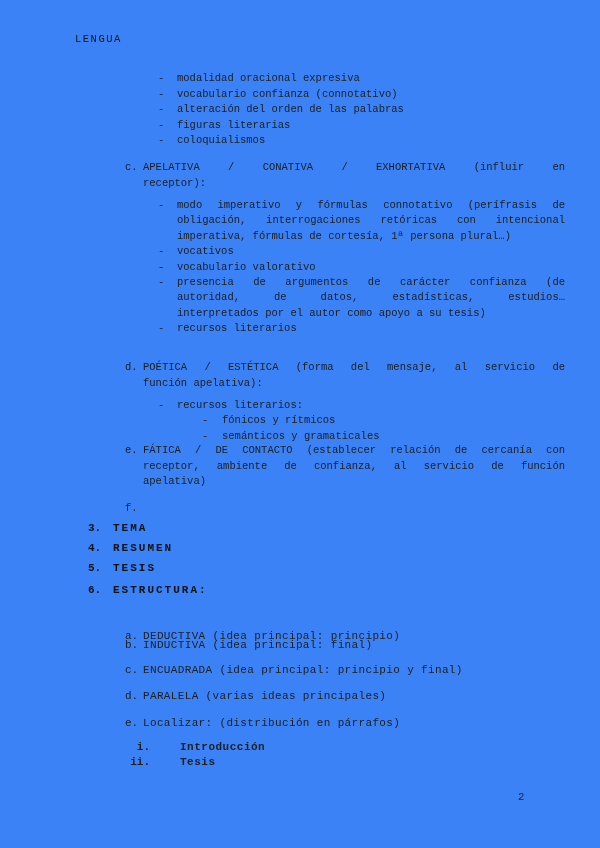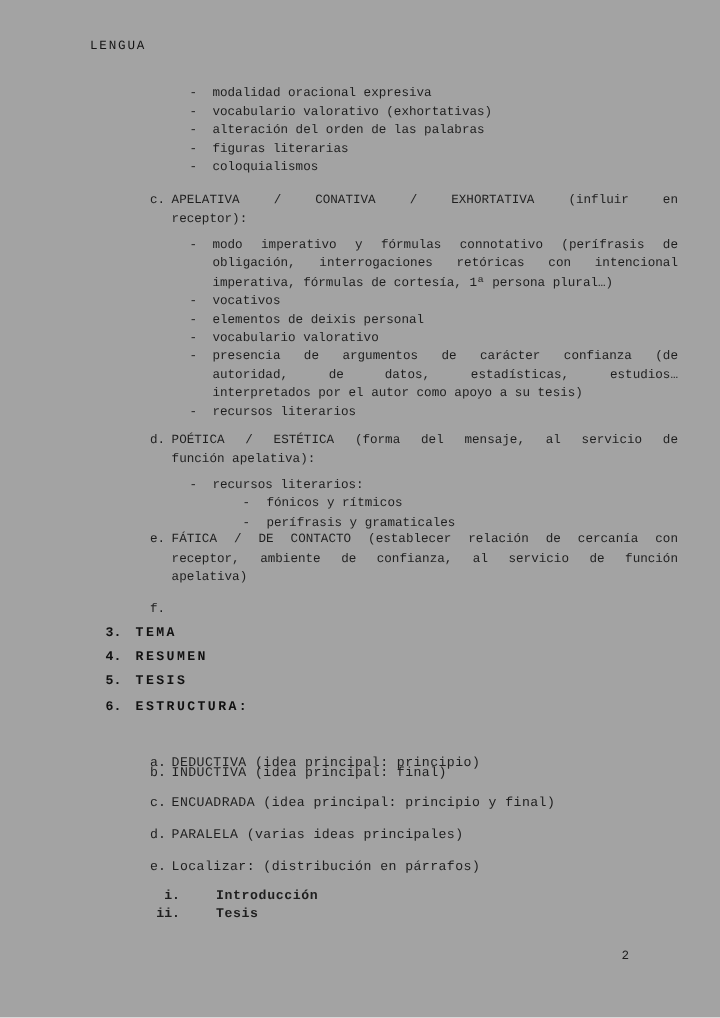--- a/index.html
+++ b/index.html
@@ -1,21 +1,21 @@
 <!DOCTYPE html>
 <html><head>
 <meta charset="utf-8">
 <style>
   * { box-sizing: border-box; }
   html,body { margin:0; padding:0; background:#ffffff; }
   .page {
     position: relative;
     width: 600px;
     height: 848px;
-    background: #a3a3a3;
+    background: #3b82f6;
     font-family: "Liberation Mono", "DejaVu Sans Mono", monospace;
     color: #1e1e1e;
     overflow: hidden;
   }
   .abs { position: absolute; }
   .line {
     position: relative;
     font-size: 10.5px;
     line-height: 15.6px;
     white-space: nowrap;
@@ -72,55 +72,55 @@
 </style>
 </head>
 <body>
 
 <div class="page">
 
   <div class="abs hdr">LENGUA</div>
 
   <div class="abs b-intro">
     <div class="line"><span class="dash">-</span><span>modalidad oracional expresiva</span></div>
-    <div class="line"><span class="dash">-</span><span>vocabulario valorativo (exhortativas)</span></div>
+    <div class="line"><span class="dash">-</span><span>vocabulario confianza (connotativo)</span></div>
     <div class="line"><span class="dash">-</span><span>alteración del orden de las palabras</span></div>
     <div class="line"><span class="dash">-</span><span>figuras literarias</span></div>
     <div class="line"><span class="dash">-</span><span>coloquialismos</span></div>
   </div>
 
   <div class="abs b-c">
     <div class="line just"><span class="mk">c.</span><span>APELATIVA / CONATIVA / EXHORTATIVA (influir en</span></div>
     <div class="line">receptor):</div>
   </div>
 
   <div class="abs b-cb">
     <div class="line just"><span class="dash">-</span><span>modo imperativo y fórmulas connotativo (perífrasis de</span></div>
     <div class="line just">obligación, interrogaciones retóricas con intencional</div>
     <div class="line">imperativa, fórmulas de cortesía, 1ª persona plural…)</div>
     <div class="line"><span class="dash">-</span><span>vocativos</span></div>
-    <div class="line"><span class="dash">-</span><span>elementos de deixis personal</span></div>
+    <div class="line"><span class="dash">-</span></div>
     <div class="line"><span class="dash">-</span><span>vocabulario valorativo</span></div>
     <div class="line just"><span class="dash">-</span><span>presencia de argumentos de carácter confianza (de</span></div>
     <div class="line just">autoridad, de datos, estadísticas, estudios…</div>
     <div class="line">interpretados por el autor como apoyo a su tesis)</div>
     <div class="line"><span class="dash">-</span><span>recursos literarios</span></div>
   </div>
 
   <div class="abs b-d">
     <div class="line just"><span class="mk">d.</span><span>POÉTICA / ESTÉTICA (forma del mensaje, al servicio de</span></div>
     <div class="line">función apelativa):</div>
   </div>
 
   <div class="abs b-db">
     <div class="line"><span class="dash">-</span><span>recursos literarios:</span></div>
   </div>
   <div class="abs b-dsub sub">
     <div class="line"><span class="dash">-</span><span>fónicos y rítmicos</span></div>
-    <div class="line"><span class="dash">-</span><span>perífrasis y gramaticales</span></div>
+    <div class="line"><span class="dash">-</span><span>semánticos y gramaticales</span></div>
   </div>
 
   <div class="abs b-e">
     <div class="line just"><span class="mk">e.</span><span>FÁTICA / DE CONTACTO (establecer relación de cercanía con</span></div>
     <div class="line just">receptor, ambiente de confianza, al servicio de función</div>
     <div class="line">apelativa)</div>
   </div>
 
   <div class="abs b-f">
     <div class="line"><span class="mk">f.</span></div>

